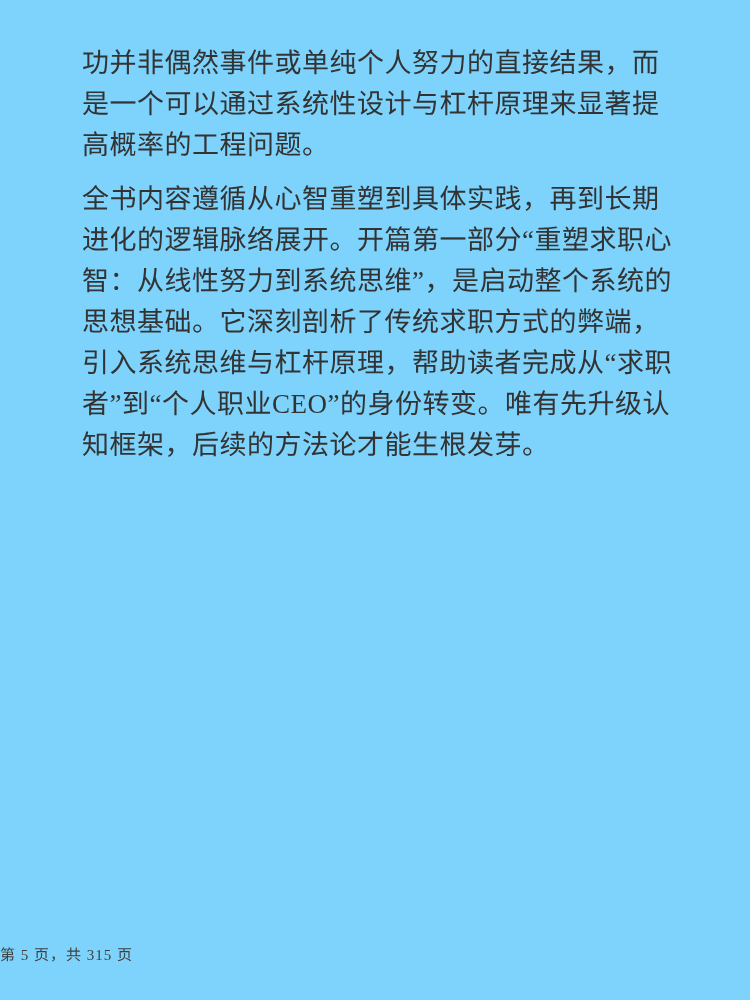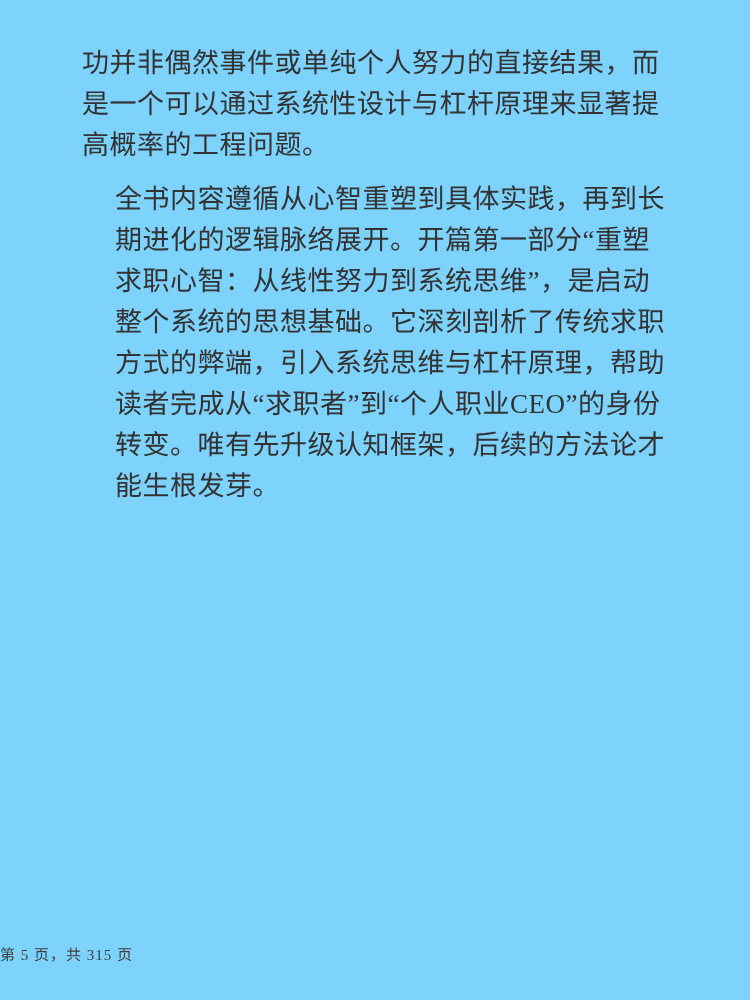--- a/index.html
+++ b/index.html
@@ -26,21 +26,20 @@
     color: #333333;
     text-align: left;
     letter-spacing: 0.5px;
   }
   .content p {
     margin: 0 0 13px 0;
     word-break: break-all;
   }
   .content p:last-child {
     margin-bottom: 0;
-    margin-left: 33px;
   }
   .footer {
     position: absolute;
     left: 0;
     bottom: 36px;
     width: 100%;
     text-align: left;
   }
   .page-indicator {
     font-size: 15px;

